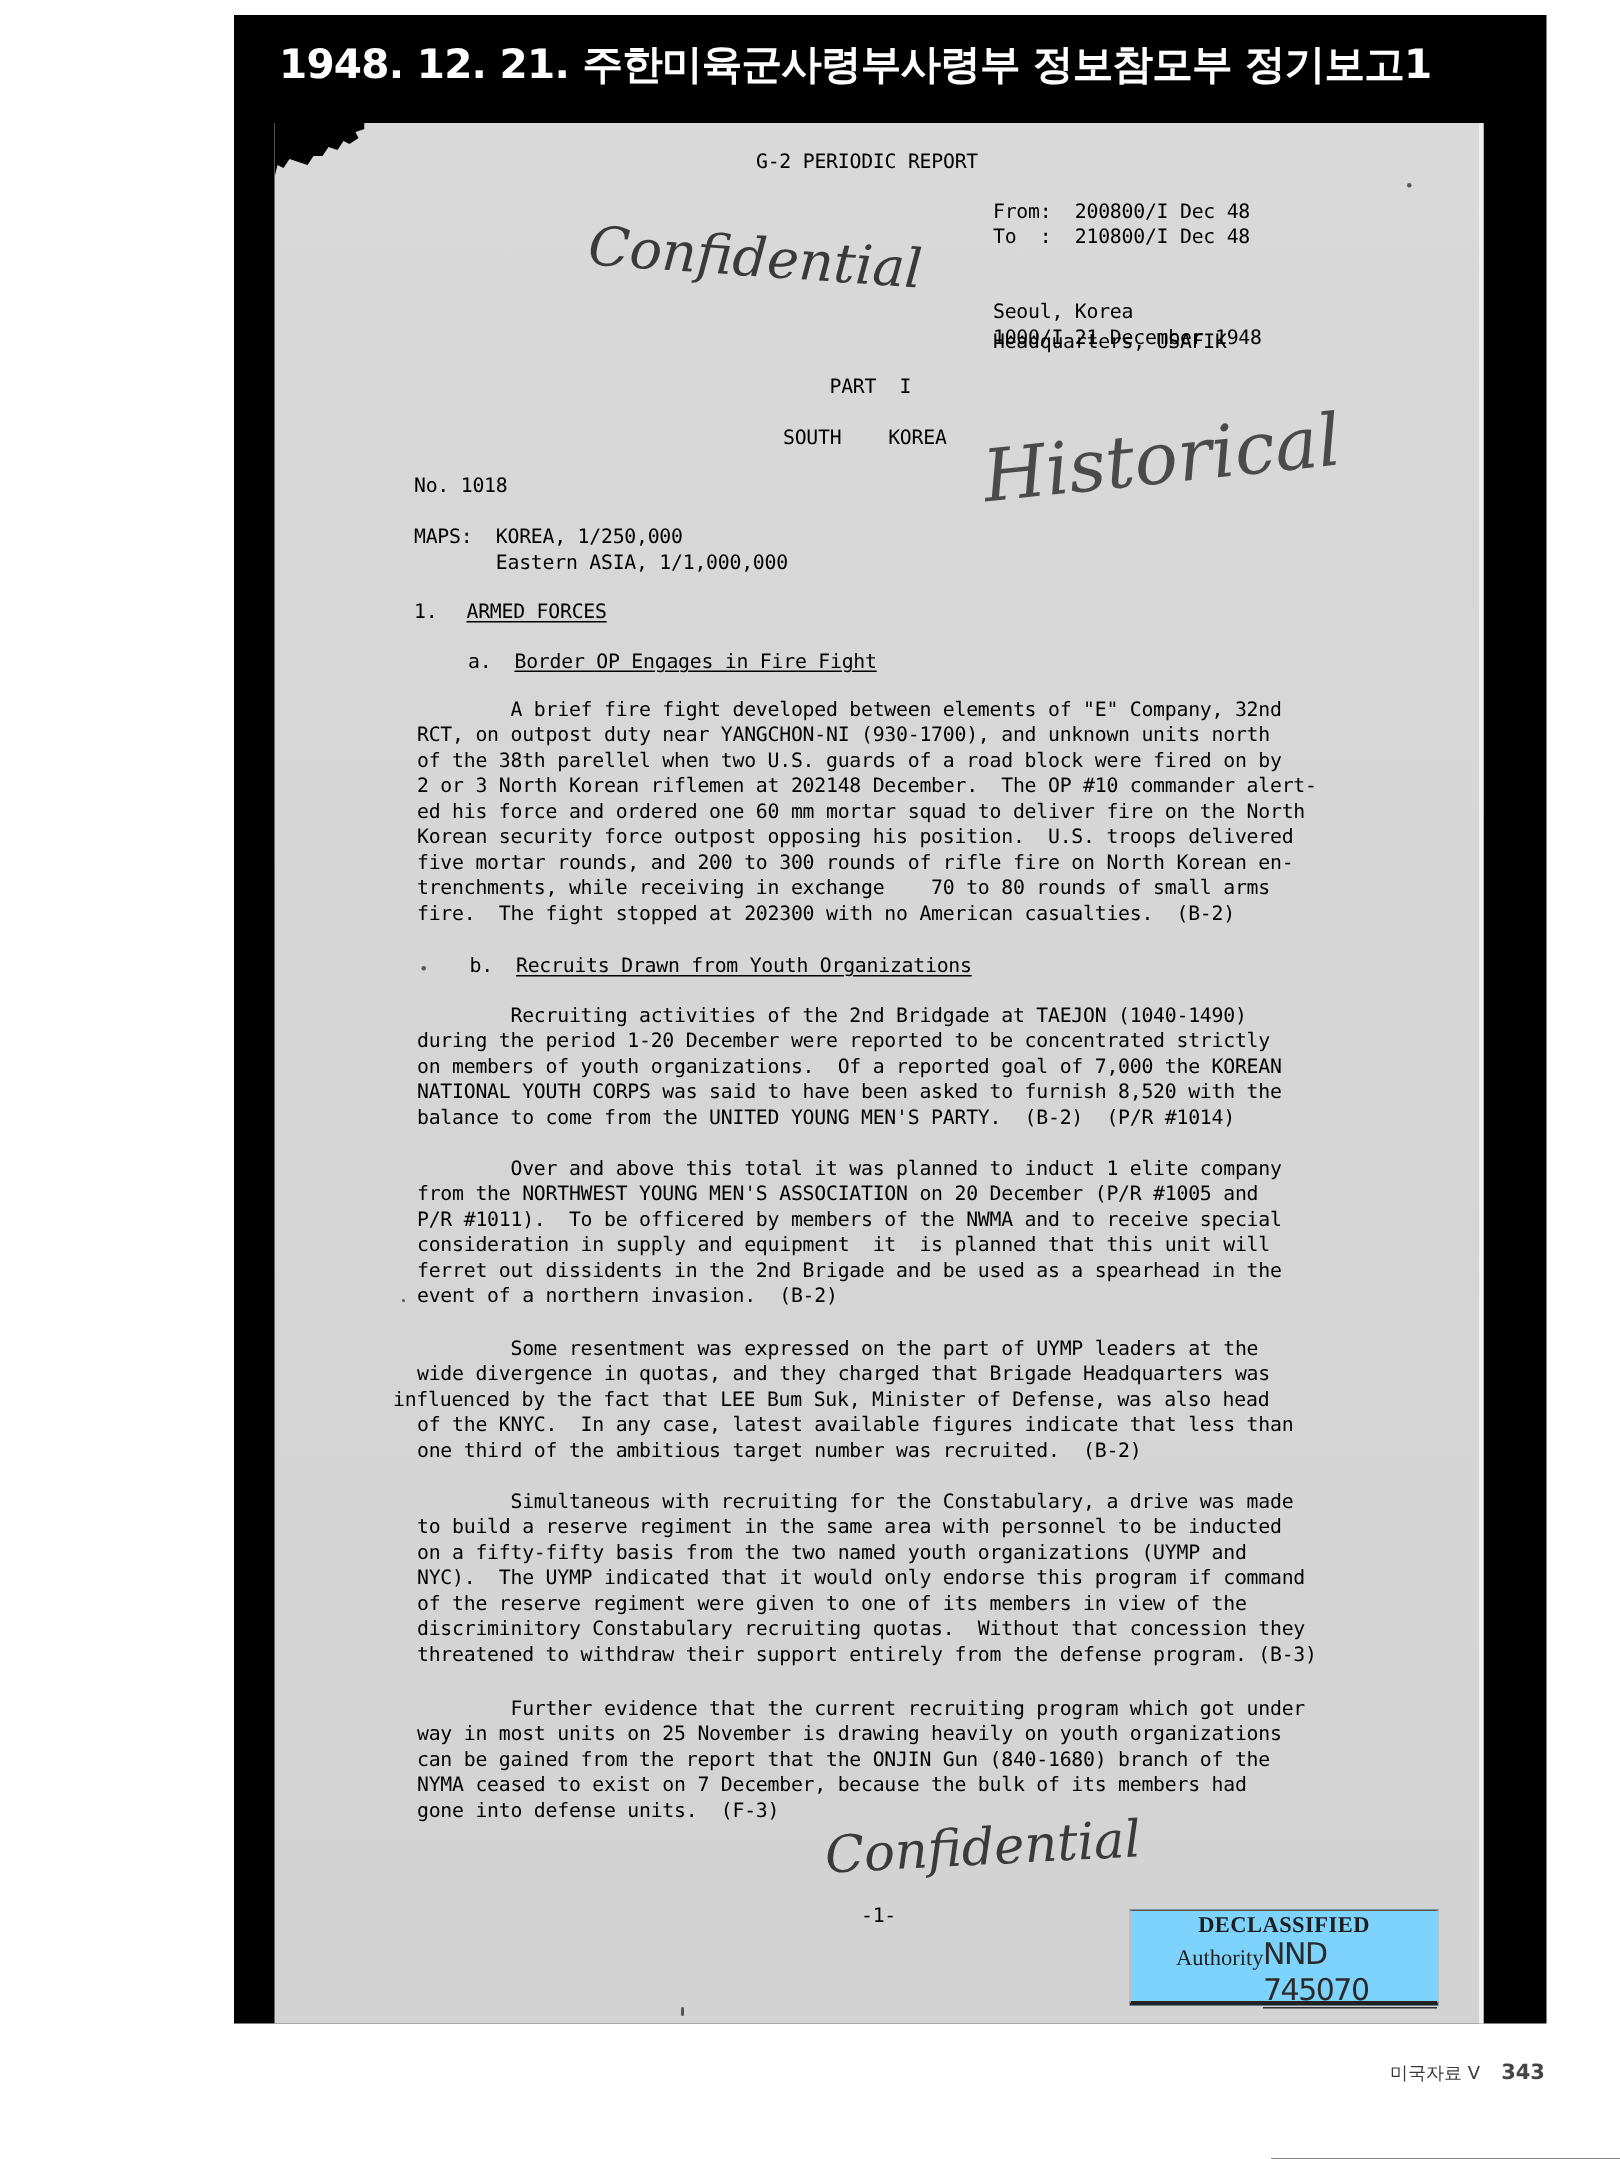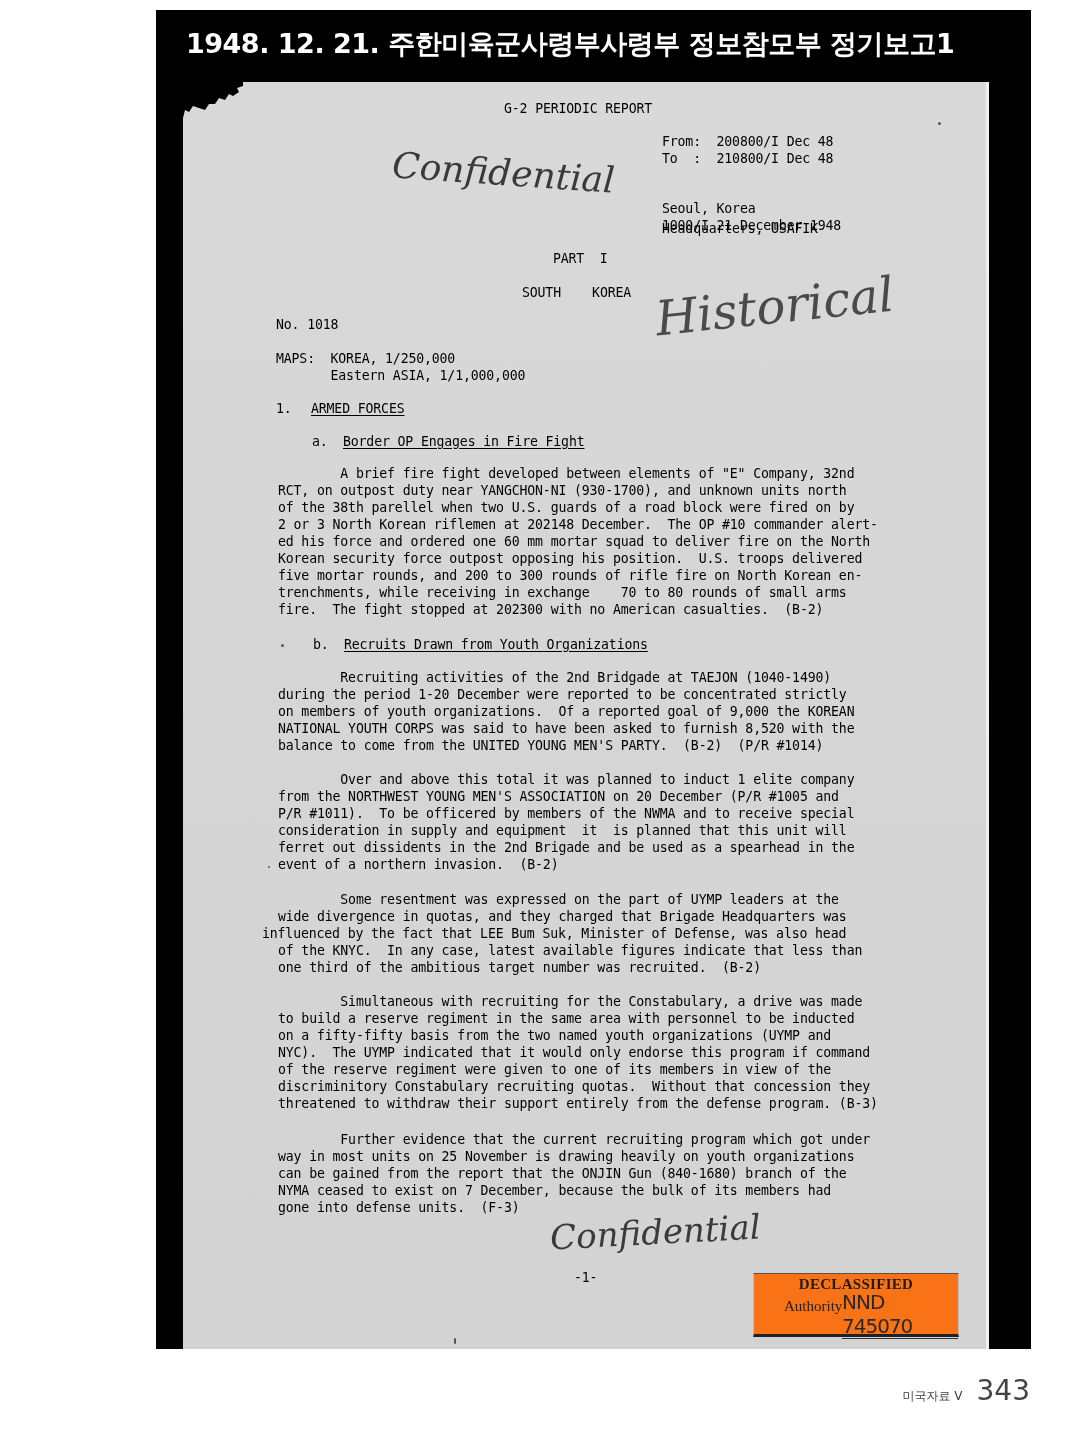--- a/index.html
+++ b/index.html
@@ -50,21 +50,21 @@
     .hand {
       position: absolute;
       font-family: "DejaVu Serif", serif;
       font-style: italic;
       color: #3a3a3a;
       white-space: nowrap;
     }
     .stamp {
       position: absolute; left: 753px; top: 1273px;
       width: 204px; height: 60px;
-      background: #f97316;
+      background: #7dd3fc;
       border-top: 1px solid #555;
       border-bottom: 3px solid #222;
       border-left: 1px solid #bbb;
       border-right: 1px solid #bbb;
     }
     .stamp-title {
       position: absolute; left: 0; right: 0; top: 2px;
       text-align: center;
       font-family: "Liberation Serif", serif;
       font-weight: bold; font-size: 15px; color: #1d1d1d;
@@ -84,21 +84,21 @@
       line-height: 24px;
     }
     .footer {
       position: absolute; top: 1374px; right: 50px;
       font-family: "DejaVu Sans", sans-serif;
       color: #333;
       white-space: nowrap;
       display: flex; align-items: baseline; gap: 14px;
     }
     .footer-section { font-size: 12px; color: #3a3a3a; }
-    .footer-page { font-size: 28px; font-weight: normal; color: #444; }
+    .footer-page { font-size: 14px; font-weight: bold; color: #444; }
     .speck { position: absolute; background: #555; border-radius: 50%; }
   </style>
 </head>
 <body>
 
 <div class="frame"></div>
 <div class="title">1948. 12. 21. 주한미육군사령부사령부 정보참모부 정기보고1</div>
 
 <div class="paper"></div>
 <svg class="paper-tear" viewBox="0 0 60 36">
@@ -140,21 +140,21 @@
   <div class="tw" style="left:278px; top:584px;">trenchments, while receiving in exchange    70 to 80 rounds of small arms</div>
   <div class="tw" style="left:278px; top:601px;">fire.  The fight stopped at 202300 with no American casualties.  (B-2)</div>
 </div>
 
 <div class="tw" style="left:313px; top:636px;">b.</div>
 <div class="tw u" style="left:344px; top:636px;">Recruits Drawn from Youth Organizations</div>
 
 <div>
   <div class="tw" style="left:278px; top:669px;">        Recruiting activities of the 2nd Bridgade at TAEJON (1040-1490)</div>
   <div class="tw" style="left:278px; top:686px;">during the period 1-20 December were reported to be concentrated strictly</div>
-  <div class="tw" style="left:278px; top:703px;">on members of youth organizations.  Of a reported goal of 9,000 the KOREAN</div>
+  <div class="tw" style="left:278px; top:703px;">on members of youth organizations.  Of a reported goal of 7,000 the KOREAN</div>
   <div class="tw" style="left:278px; top:720px;">NATIONAL YOUTH CORPS was said to have been asked to furnish 8,520 with the</div>
   <div class="tw" style="left:278px; top:737px;">balance to come from the UNITED YOUNG MEN'S PARTY.  (B-2)  (P/R #1014)</div>
 </div>
 
 <div>
   <div class="tw" style="left:278px; top:771px;">        Over and above this total it was planned to induct 1 elite company</div>
   <div class="tw" style="left:278px; top:788px;">from the NORTHWEST YOUNG MEN'S ASSOCIATION on 20 December (P/R #1005 and</div>
   <div class="tw" style="left:278px; top:805px;">P/R #1011).  To be officered by members of the NWMA and to receive special</div>
   <div class="tw" style="left:278px; top:822px;">consideration in supply and equipment  it  is planned that this unit will</div>
   <div class="tw" style="left:278px; top:839px;">ferret out dissidents in the 2nd Brigade and be used as a spearhead in the</div>

